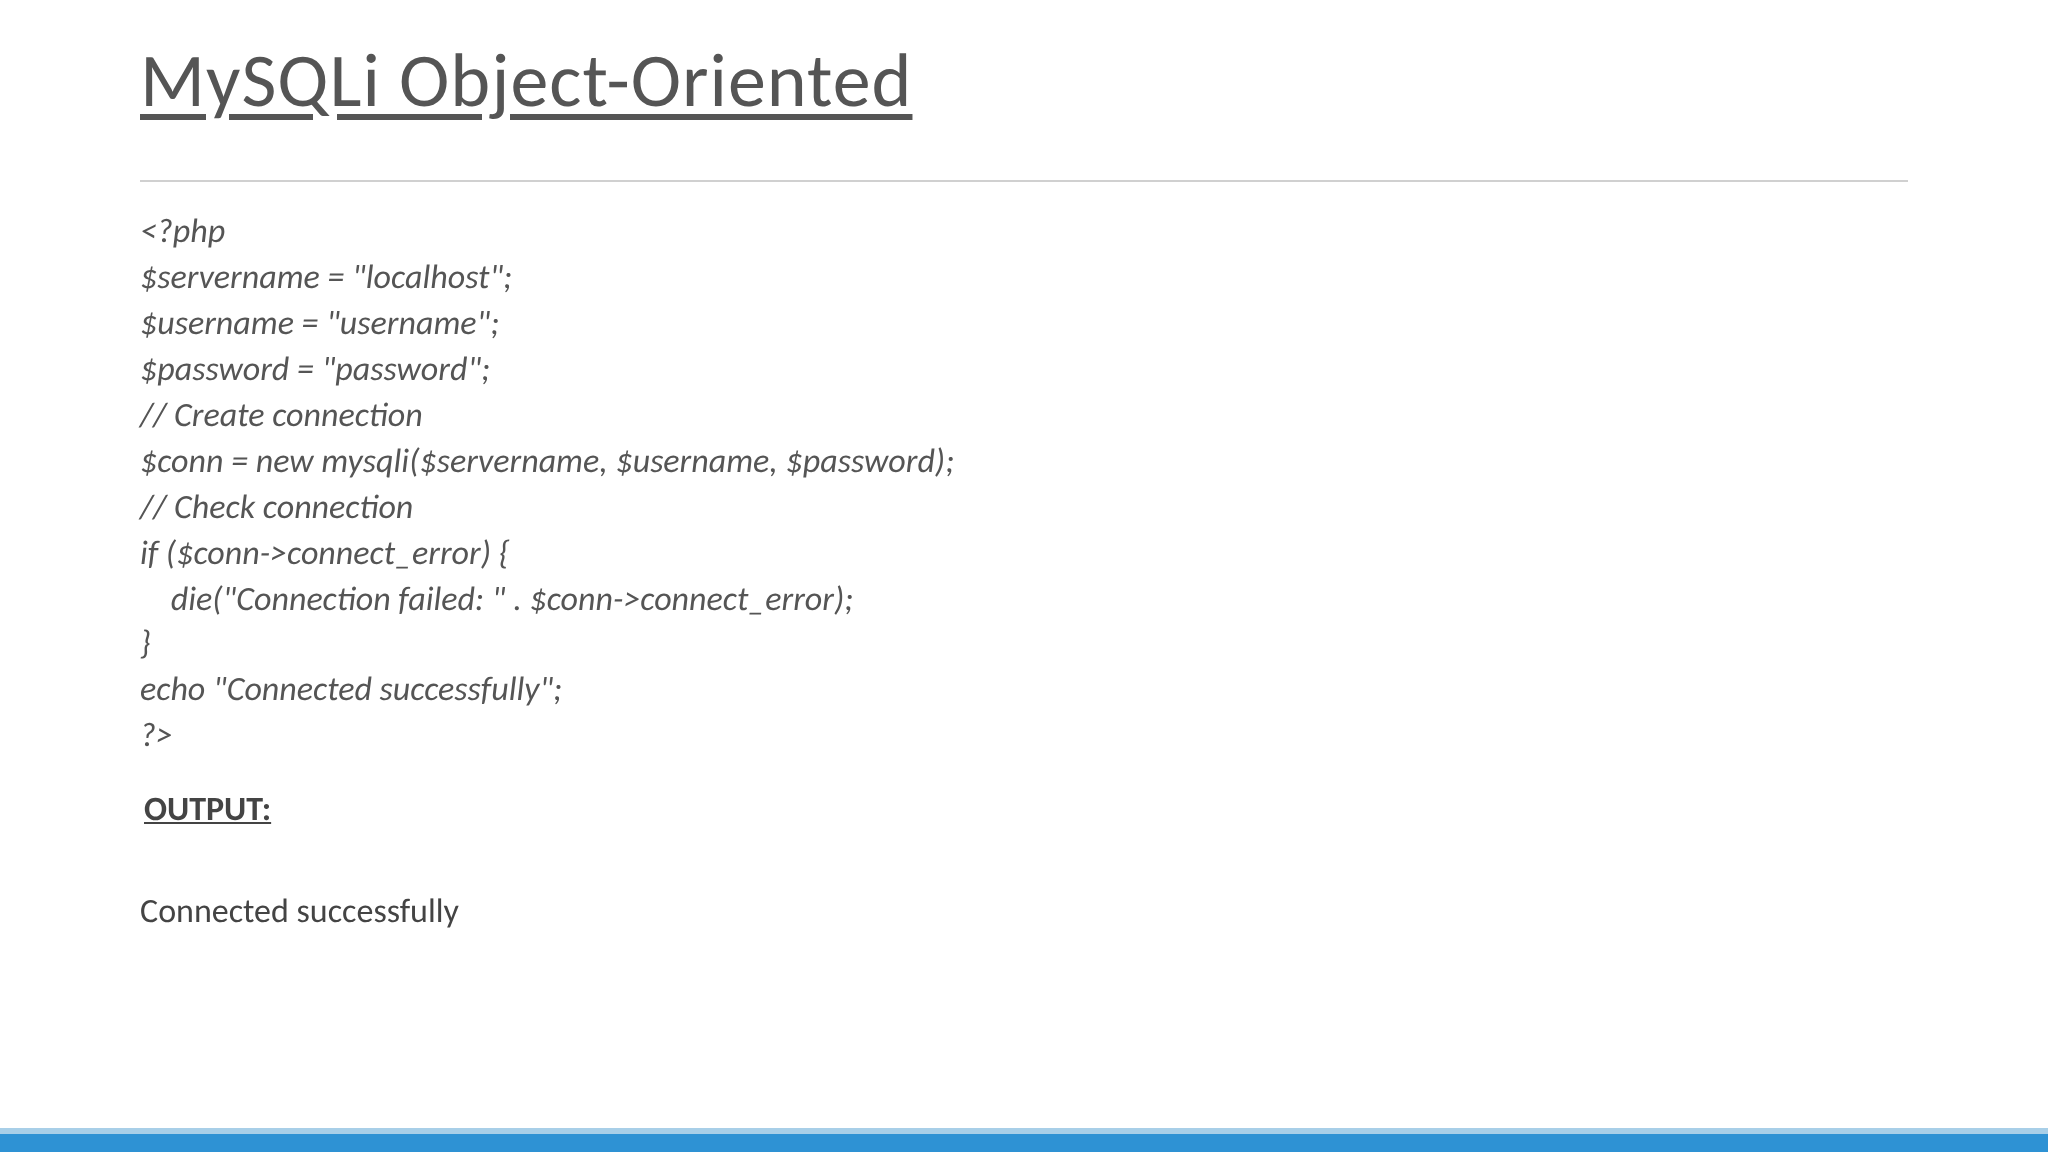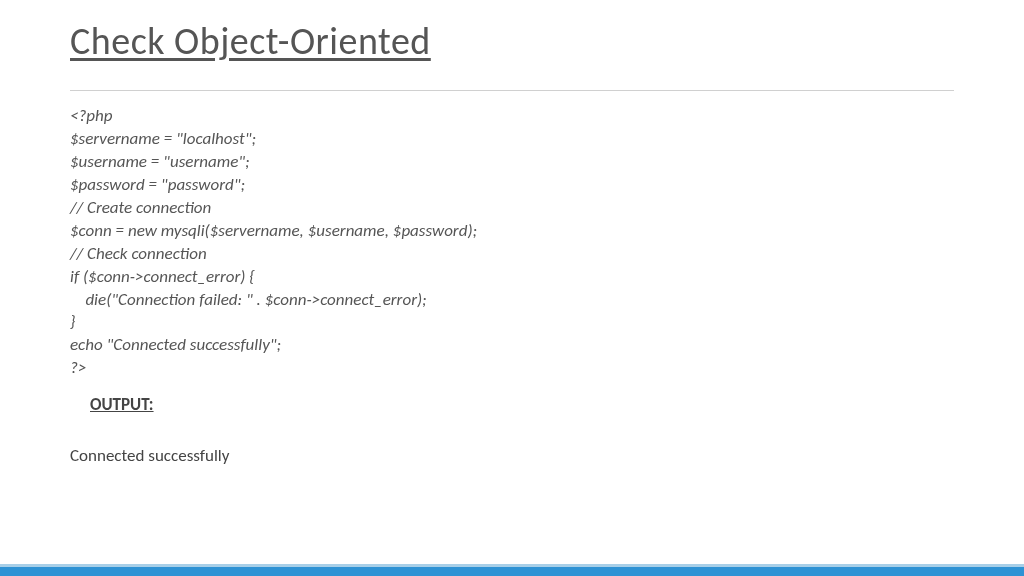--- a/index.html
+++ b/index.html
@@ -36,42 +36,42 @@
     font-family: "Segoe UI", "Calibri", Arial, sans-serif;
     max-width: 500px;
     font-style: italic;
   }
   .output-label {
     font-size: 17px;
     font-weight: 700;
     color: #444444;
     text-decoration: underline;
     margin-top: 14px;
-    margin-left: 20px;
+    margin-left: 2px;
   }
   .output-text {
     font-size: 17px;
     color: #444444;
     margin-top: 30px;
   }
   .footer-bar {
     position: absolute;
     bottom: 0;
     left: 0;
     right: 0;
     height: 12px;
     background: #2e92d4;
     border-top: 3px solid #a8cfe8;
   }
 </style>
 </head>
 <body>
 
 <div class="slide">
-  <h1 class="title">Check Object-Oriented</h1>
+  <h1 class="title">MySQLi Object-Oriented</h1>
   <hr class="hr">
   <div class="code">&lt;?php
 $servername = "localhost";
 $username = "username";
 $password = "password";
 // Create connection
 $conn = new mysqli($servername, $username, $password);
 // Check connection
 if ($conn-&gt;connect_error) {
     die("Connection failed: " . $conn-&gt;connect_error);

